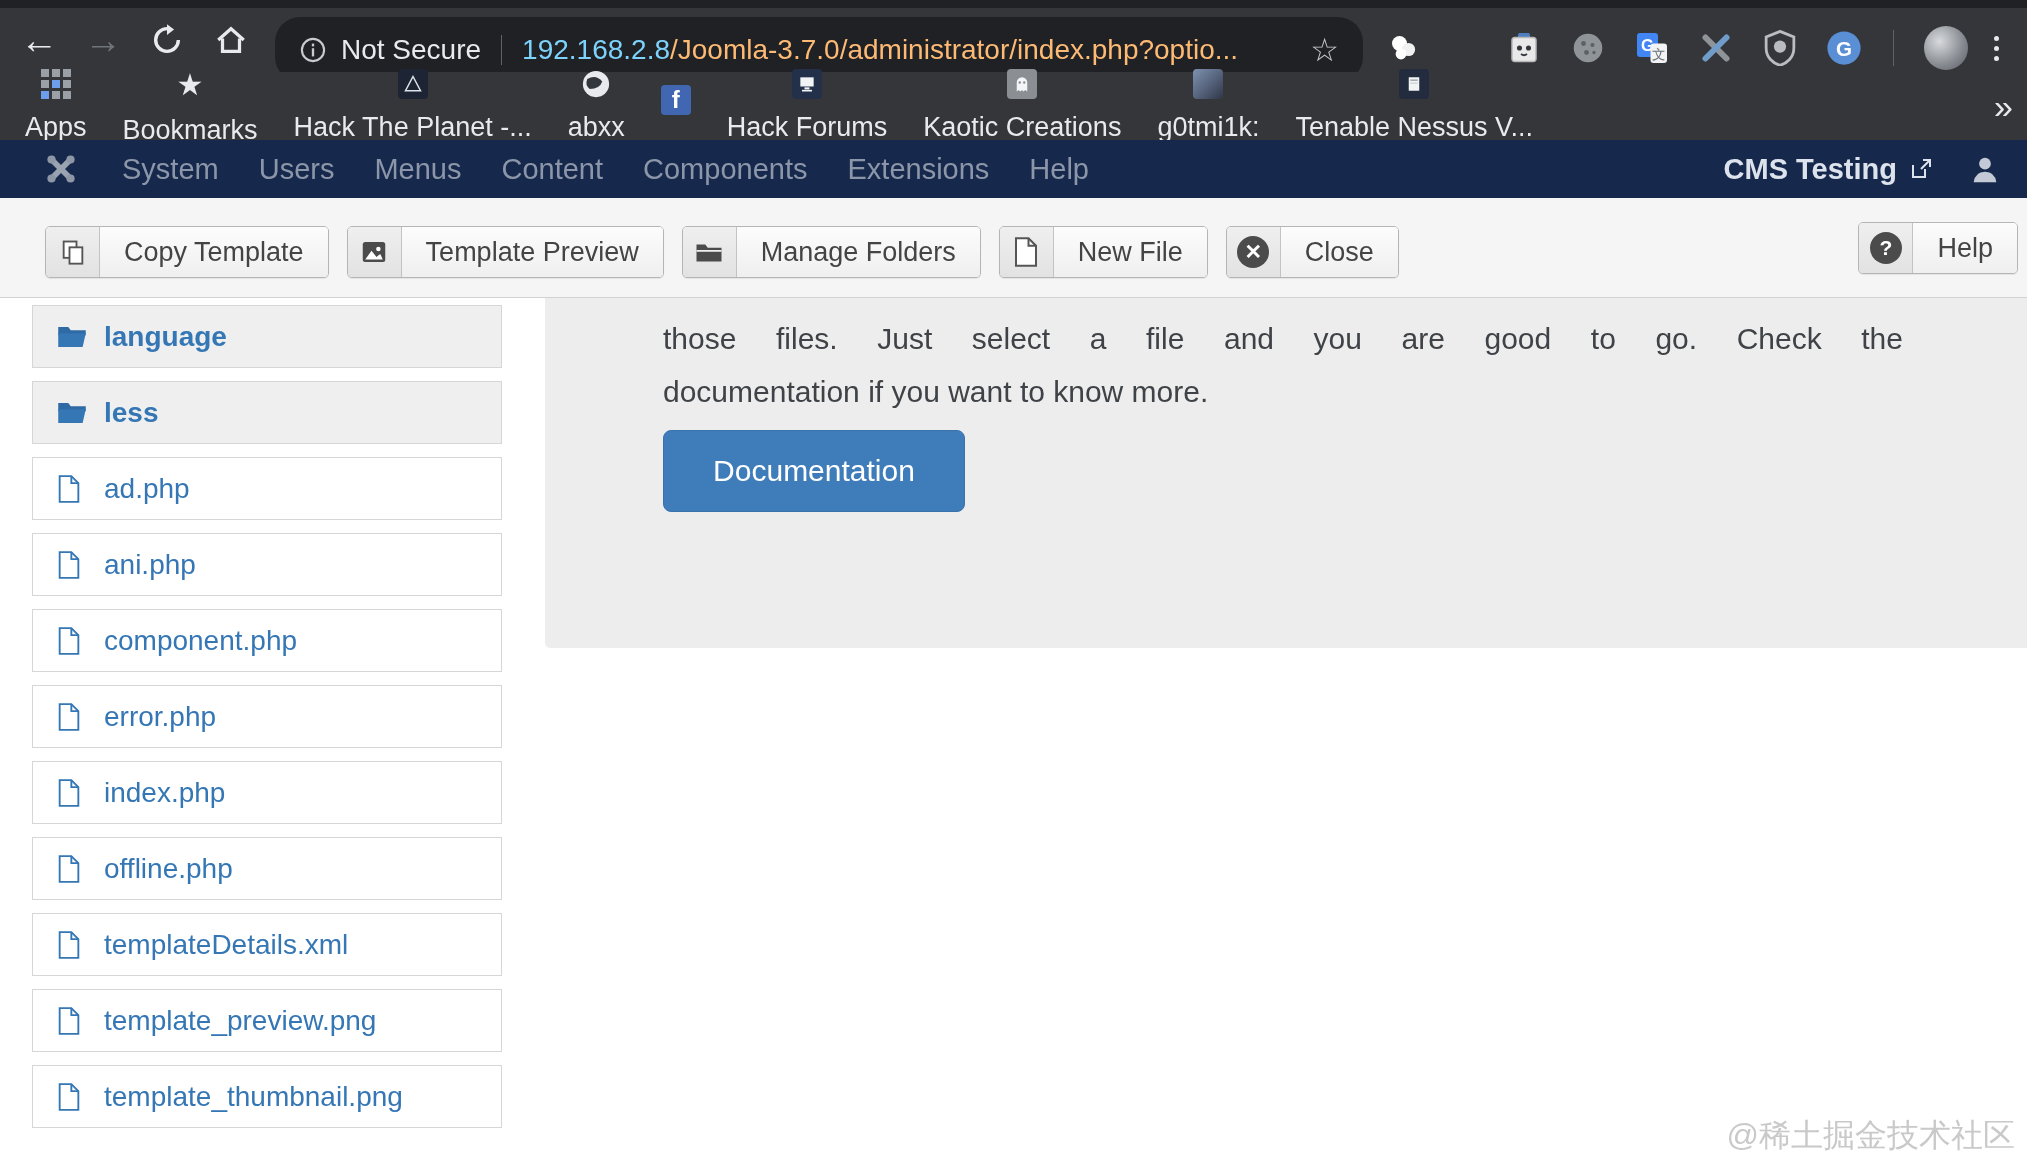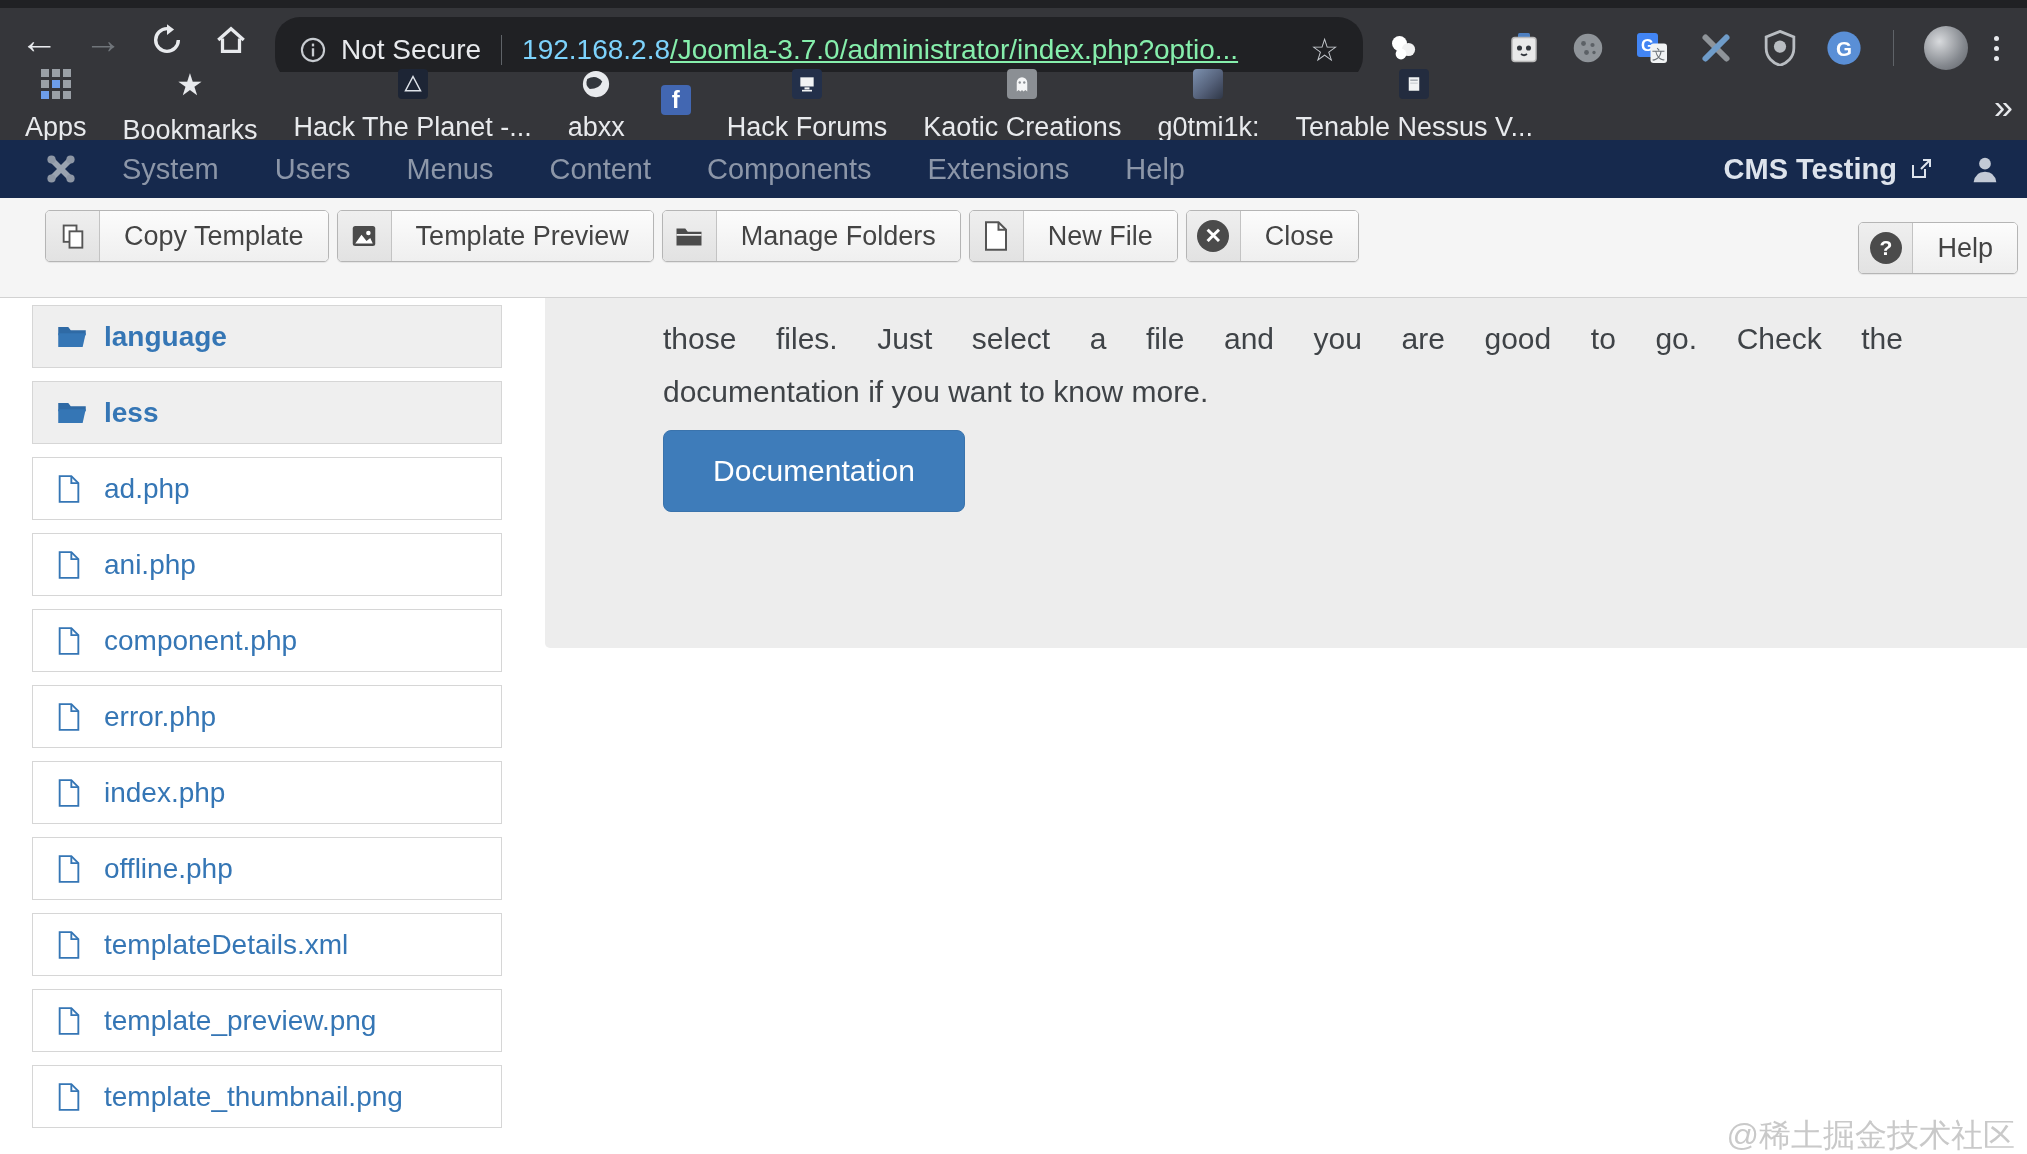--- a/index.html
+++ b/index.html
@@ -15,21 +15,21 @@
   .nav-btn { width:50px; height:50px; display:flex; align-items:center; justify-content:center;
     font-size:38px; color:#e8eaed; border-radius:50%; }
   .nav-btn.disabled { color:#70757a; }
   .url-pill { position:absolute; left:275px; top:9px; width:1088px; height:65px;
     background:#202124; border-radius:25px; display:flex; align-items:center;
     padding:0 24px; color:#e8eaed; }
   .url-pill .sec-label { font-size:28px; margin-left:14px; white-space:nowrap; }
   .url-divider { width:1px; height:30px; background:#5f6368; margin:0 20px; }
   .url-text { font-size:28px; white-space:nowrap; overflow:hidden; flex:1; }
   .url-text .domain { color:#7dd3fc; }
-  .url-text .path { color:#86efac;text-decoration:underline; }
+  .url-text .path { color:#fdba74; }
   .url-star { font-size:32px; color:#c7cbd0; margin-left:10px; }
   .ext-row { position:absolute; left:1385px; top:8px; height:64px; display:flex;
     align-items:center; gap:26px; }
   .ext-icon { width:38px; height:38px; display:flex; align-items:center; justify-content:center; }
   .chrome-divider { width:1px; height:36px; background:#5f6368; margin:0 4px; }
   .avatar { width:44px; height:44px; border-radius:50%;
     background:radial-gradient(circle at 35% 35%, #d8dadd, #85898f 60%, #5a5e64); }
   .kebab { color:#e8eaed; font-size:30px; letter-spacing:0; line-height:10px;
     display:flex; flex-direction:column; gap:5px; align-items:center; }
   .kebab i { width:5px; height:5px; border-radius:50%; background:#e8eaed; display:block; }
@@ -45,30 +45,30 @@
   .apps-grid i { background:#9aa0a6; display:block; }
   .apps-grid i.b { background:#6d9eeb; }
   .bm-star { color:#e8eaed; font-size:30px; }
   .bm-overflow { position:absolute; right:14px; top:0; height:68px; display:flex;
     align-items:center; font-size:34px; color:#e8eaed; }
 
   
   .admin-navbar { position:absolute; left:0; top:140px; width:100%; height:58px;
     background:#16294d; display:flex; align-items:center; }
   .j-logo { margin-left:42px; margin-right:42px; }
-  .admin-menu { display:flex; align-items:center; gap:56px; }
+  .admin-menu { display:flex; align-items:center; gap:40px; }
   .admin-menu .mi { color:#8c96a8; font-size:29px; }
   .navbar-right { position:absolute; right:26px; top:0; height:58px; display:flex;
     align-items:center; gap:36px;font-weight:bold; }
   .site-link { color:#dde3ec; font-size:29px; display:flex; align-items:center; gap:12px; }
 
   
   .toolbar-strip { position:absolute; left:0; top:198px; width:100%; height:100px;
     background:#f5f5f5; border-bottom:1px solid #d2d2d2; }
-  .tb-row { position:absolute; left:45px; top:12px; display:flex; gap:8px; }
+  .tb-row { position:absolute; left:45px; top:28px; display:flex; gap:18px; }
   .tb-btn { height:52px; display:flex; align-items:stretch; border:1px solid #b5b5b5;
     border-radius:5px; overflow:hidden; background:#f7f7f7; box-shadow:0 1px 1px rgba(0,0,0,.07); }
   .tb-ico { width:54px; background:linear-gradient(#efefef,#e2e2e2); border-right:1px solid #c3c3c3;
     display:flex; align-items:center; justify-content:center; }
   .tb-label { display:flex; align-items:center; padding:0 24px; font-size:27px; color:#444;
     background:linear-gradient(#fcfcfc,#efefef); white-space:nowrap; }
   .tb-help { position:absolute; right:9px; top:24px; }
   .circle-glyph { width:32px; height:32px; border-radius:50%; background:#4b4b4b; color:#fff;
     display:flex; align-items:center; justify-content:center; font-size:21px; font-weight:bold; }
 

